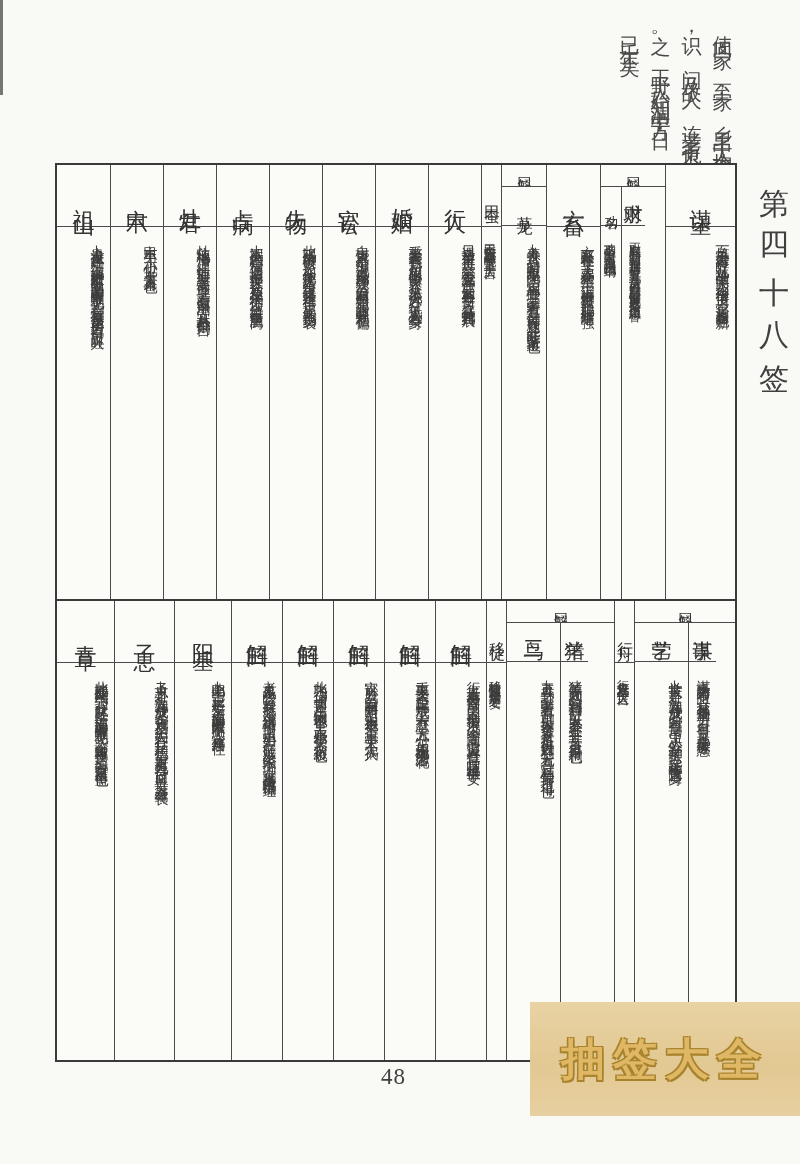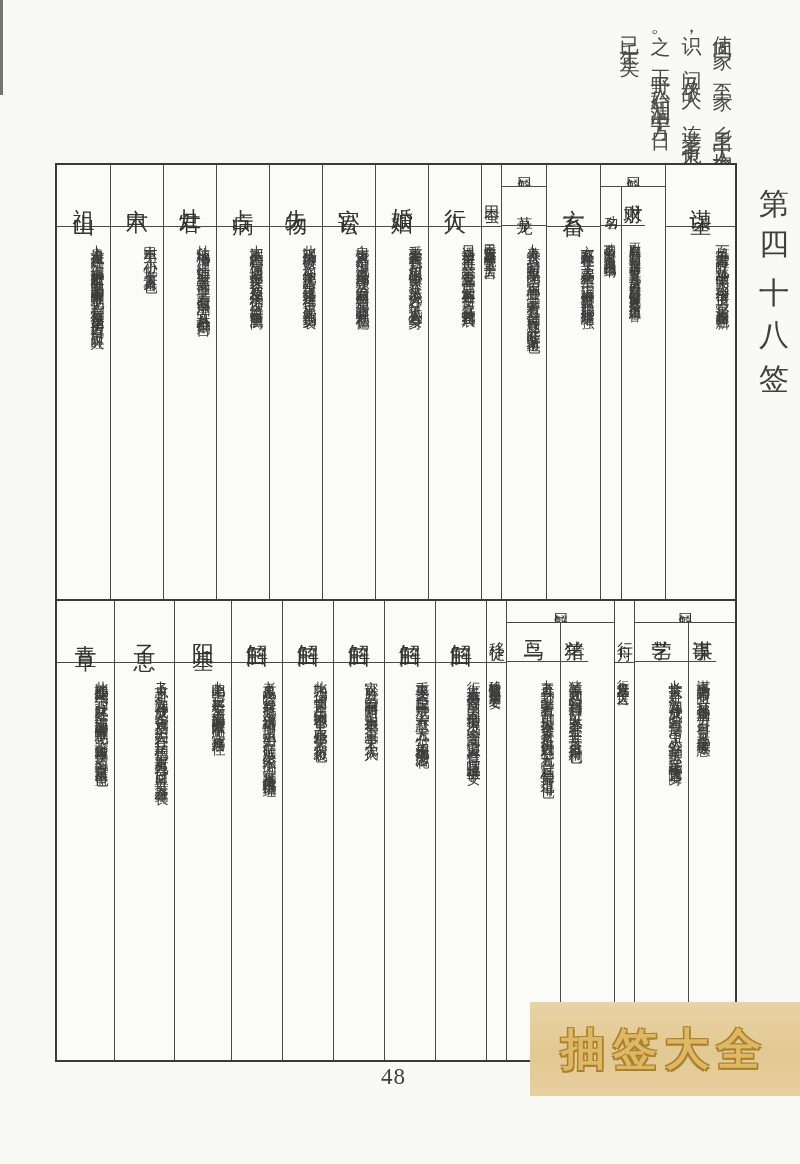--- a/index.html
+++ b/index.html
@@ -70,21 +70,21 @@
     font-size:14px;line-height:20px;letter-spacing:2px;color:#3c3c3c;
   }
   .vt.narrowtxt{font-size:12.5px;line-height:16px;letter-spacing:1px;}
   .vt.dense{font-size:12px;line-height:15px;letter-spacing:1px;}
 
   
   .pagenum{position:absolute;left:381px;top:1064px;font-size:23px;color:#404040;letter-spacing:1px;}
 
   
   .watermark{
-    position:absolute;left:530px;top:1002px;width:270px;height:94px;z-index:5;
+    position:absolute;left:530px;top:1002px;width:270px;height:114px;z-index:5;
     background:linear-gradient(180deg,#e9d3a4 0%,#e2c892 55%,#e7d0a0 100%);
     display:flex;align-items:center;justify-content:center;
   }
   .watermark span{
     font-size:44px;font-weight:bold;letter-spacing:8px;color:#dfb765;
     text-shadow:
       -1.5px -1.5px 0 #a8832e, 1.5px -1.5px 0 #a8832e,
       -1.5px 1.5px 0 #a8832e, 1.5px 1.5px 0 #a8832e;
   }
 </style>

